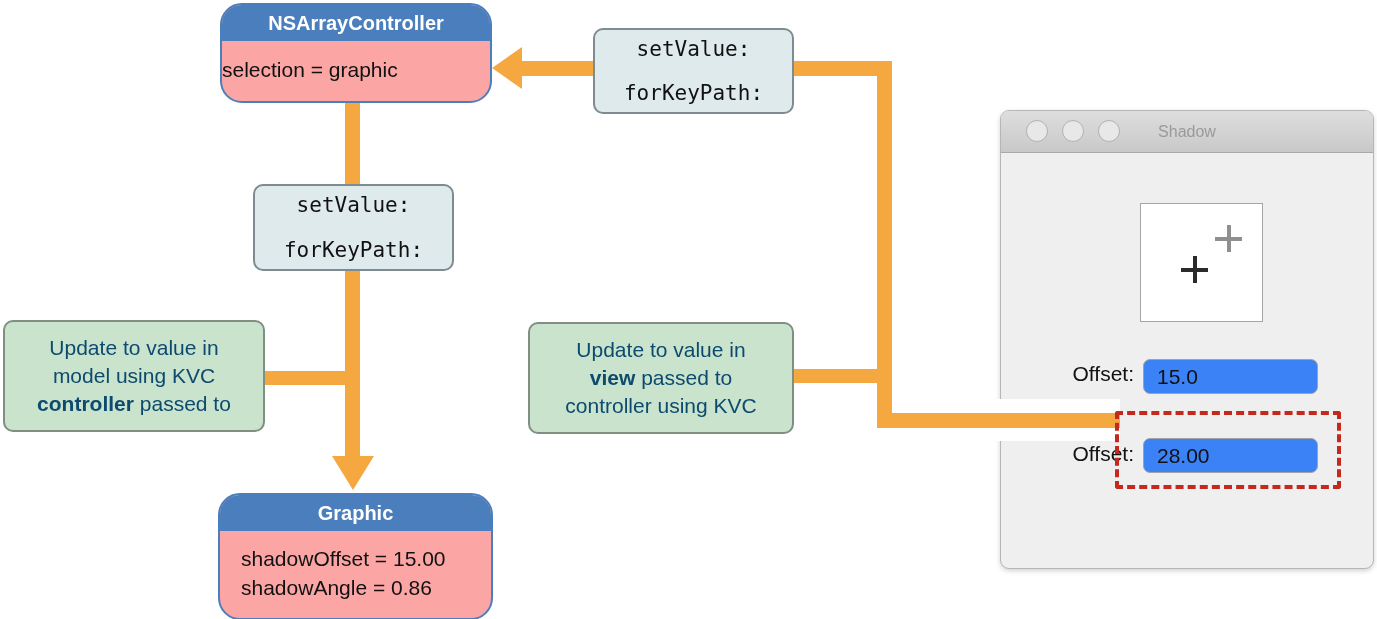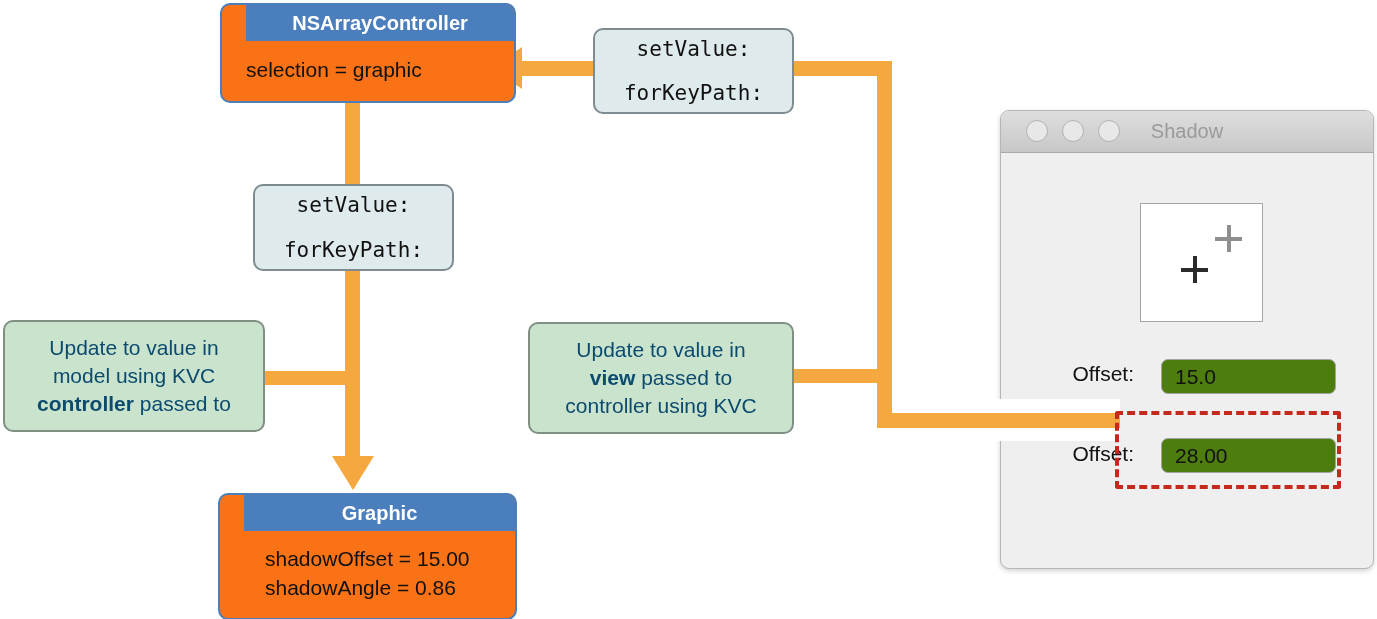--- a/index.html
+++ b/index.html
@@ -5,22 +5,22 @@
   :root{
     --orange:#F5A83F; --blue:#4A7EBC; --green-fill:#C9E3CD; --green-border:#7F8F82;
     --lightblue-fill:#DFEAEC; --lightblue-border:#7E8C92; --red:#C5281C;
     --window-bg:#EFEFEF; --titlebar-top:#DEDEDE; --titlebar-bottom:#C8C8C8; --title-text:#9A9A9A;
   }
   html,body{margin:0;padding:0;background:#fff;}
   #stage{position:relative;width:1377px;height:619px;background:#fff;overflow:hidden;
          font-family:"Liberation Sans",sans-serif;}
 
   
-  .hdrbox{position:absolute;border:2px solid var(--blue);border-radius:10px;background:#f97316;
-          overflow:hidden;z-index:5;padding-left:24px;}
+  .hdrbox{position:absolute;border:2px solid var(--blue);border-radius:22px;background:#fca5a5;
+          overflow:hidden;z-index:5;}
   .hdrbox .hdr{background:var(--blue);color:#fff;font-weight:bold;font-size:20px;
                text-align:center;line-height:36px;height:36px;}
   .hdrbox .bdy{font-size:21px;color:#111;display:flex;flex-direction:column;justify-content:center;}
 
   .callbox{position:absolute;background:var(--lightblue-fill);border:2px solid var(--lightblue-border);
            border-radius:10px;z-index:5;display:flex;flex-direction:column;justify-content:center;
            align-items:center;font-family:"DejaVu Sans Mono",monospace;font-size:21px;color:#111;
            line-height:1.35;gap:16px;}
 
   .notebox{position:absolute;background:var(--green-fill);border:2px solid var(--green-border);
@@ -39,29 +39,29 @@
   
   #shadow-window{position:absolute;left:1000px;top:110px;width:372px;height:457px;
                  background:var(--window-bg);border:1px solid #B6B6B6;border-radius:9px;
                  box-shadow:0 2px 5px rgba(0,0,0,0.18);z-index:1;}
   #titlebar{position:absolute;left:0;top:0;right:0;height:41px;border-radius:8px 8px 0 0;
             background:linear-gradient(var(--titlebar-top),var(--titlebar-bottom));
             border-bottom:1px solid #A9A9A9;}
   .tlight{position:absolute;top:9px;width:22px;height:22px;border-radius:50%;
           background:#E8E8E8;border:1px solid #B2B2B2;box-sizing:border-box;}
   #win-title{position:absolute;left:0;right:0;top:0;text-align:center;line-height:41px;
-             font-size:20px;color:var(--title-text);}
+             font-size:16px;color:var(--title-text);}
   #offset-canvas{position:absolute;left:139px;top:92px;width:121px;height:117px;background:#fff;
                  border:1px solid #A5A5A5;}
   .cross{position:absolute;width:27px;height:27px;}
   .cross::before{content:"";position:absolute;left:0;top:11.5px;width:27px;height:4px;background:currentColor;}
   .cross::after{content:"";position:absolute;top:0;left:11.5px;width:4px;height:27px;background:currentColor;}
   .fieldlabel{position:absolute;left:18px;width:115px;text-align:right;font-size:21px;color:#111;}
-  .winfield{position:absolute;left:160px;width:175px;height:35px;box-sizing:border-box;
-            background:#4d7c0f;border:1px solid #A3A3A3;border-radius:7px;font-size:21px;color:#111;
+  .winfield{position:absolute;left:142px;width:175px;height:35px;box-sizing:border-box;
+            background:#3b82f6;border:1px solid #A3A3A3;border-radius:7px;font-size:21px;color:#111;
             padding:0 0 0 13px;font-family:"Liberation Sans",sans-serif;outline:none;}
 
   #highlight-rect{position:absolute;left:1115px;top:411px;width:226px;height:78px;box-sizing:border-box;
                   border:4px dashed var(--red);border-radius:3px;z-index:4;}
 </style>
 </head>
 <body>
 
 <div id="stage">
 

